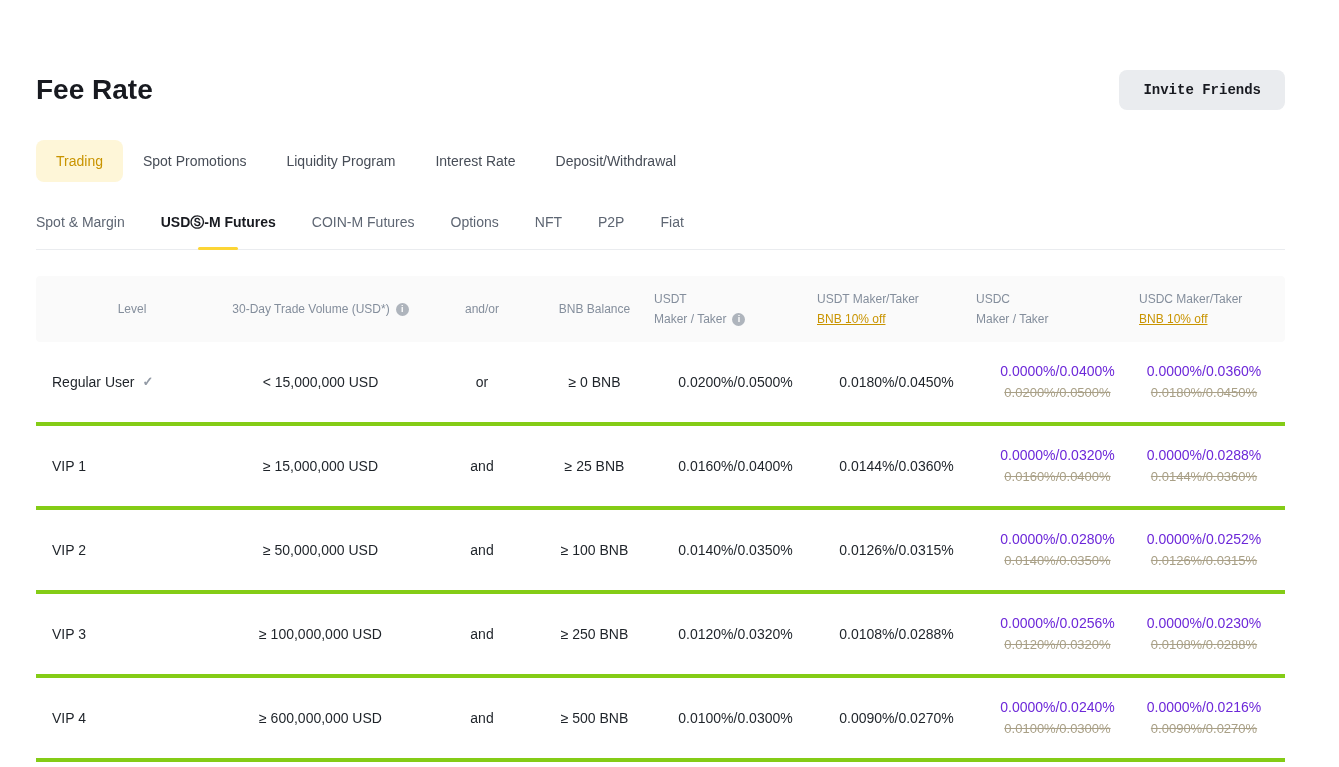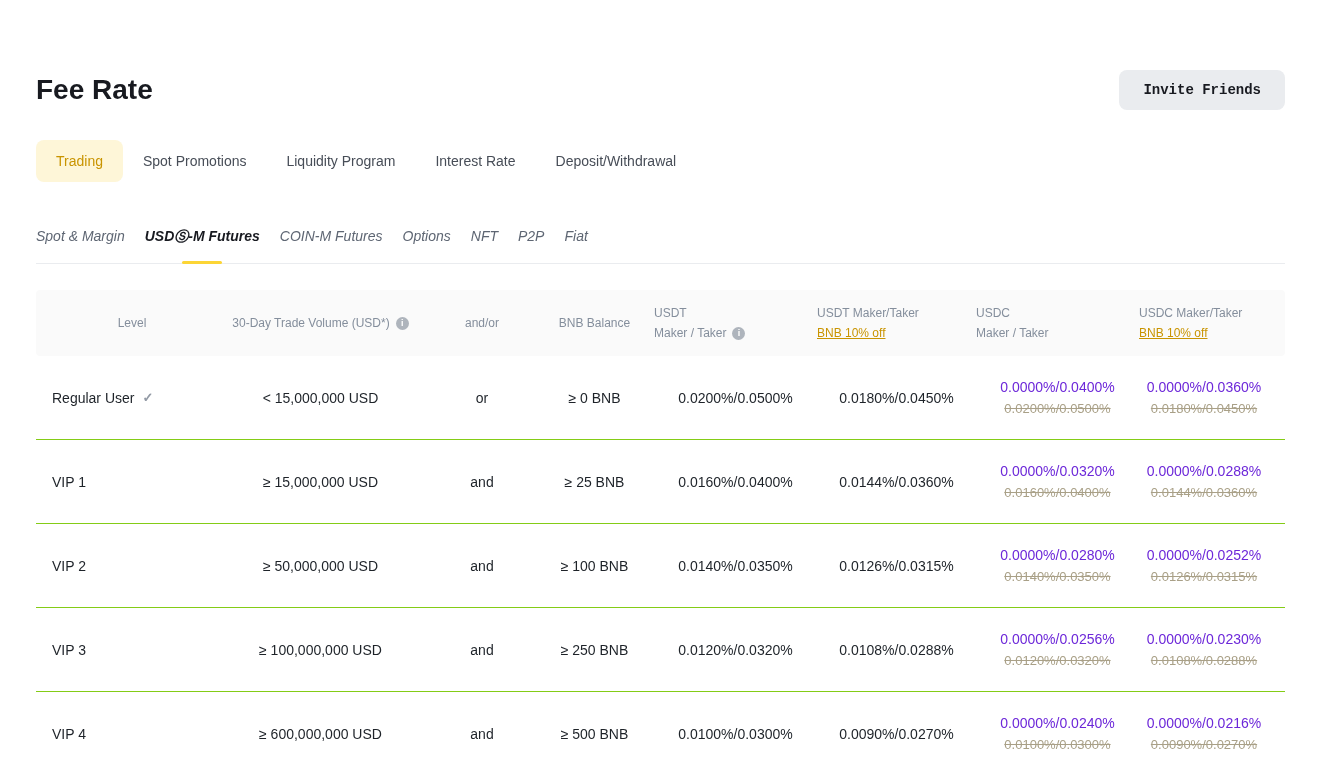--- a/index.html
+++ b/index.html
@@ -25,21 +25,21 @@
 
   
   .ptabs { margin-top: 30px; display: flex; align-items: flex-end; }
   .ptab {
     font-size: 14px; font-weight: 500; color: #474D57;
     padding: 13px 20px; border-radius: 8px; cursor: pointer; white-space: nowrap;
   }
   .ptab.active { background: #FEF6D8; color: #C99400; }
 
   
-  .stabs { margin-top: 42px; display: flex; gap: 20px; border-bottom: 1px solid #EAECEF; font-style: italic; }
+  .stabs { margin-top: 28px; display: flex; gap: 36px; border-bottom: 1px solid #EAECEF; }
   .stab {
     font-size: 14px; color: #5E6673; padding: 4px 0 17px;
     position: relative; cursor: pointer; white-space: nowrap;
   }
   .stab.active { color: #181A20; font-weight: 700; }
   .stab.active::after {
     content: ""; position: absolute; left: 50%; transform: translateX(-50%);
     bottom: -1px; width: 40px; height: 3px; background: #FCD535; border-radius: 2px;
   }
 
@@ -60,21 +60,21 @@
   .th.two { display: flex; flex-direction: column; align-items: flex-start; gap: 2px; }
   .th .inline { display: inline-flex; align-items: center; }
   .off-link { color: #C99400; text-decoration: underline; cursor: pointer; }
   .info {
     display: inline-flex; align-items: center; justify-content: center;
     width: 13px; height: 13px; border-radius: 50%;
     background: #AEB4BC; color: #ffffff;
     font-size: 9px; font-weight: 700; line-height: 1;
     margin-left: 6px; cursor: pointer; flex: 0 0 auto;
   }
-  .trow { height: 84px; border-bottom: 1px solid #84cc16; font-size: 14px; color: #1E2329; }
+  .trow { height: 84px; border-bottom: 4px solid #84cc16; font-size: 14px; color: #1E2329; }
   .td { line-height: 20px; }
   .level-cell { display: flex; align-items: center; gap: 8px; }
   .check { color: #929AA5; font-size: 13px; font-weight: 700; }
   .td.promo { display: flex; flex-direction: column; gap: 2px; }
   .rate-new { color: #6d28d9; }
   .rate-old { color: #A9A087; text-decoration: line-through; font-size: 13px; }
 </style>
 </head>
 <body>
 

